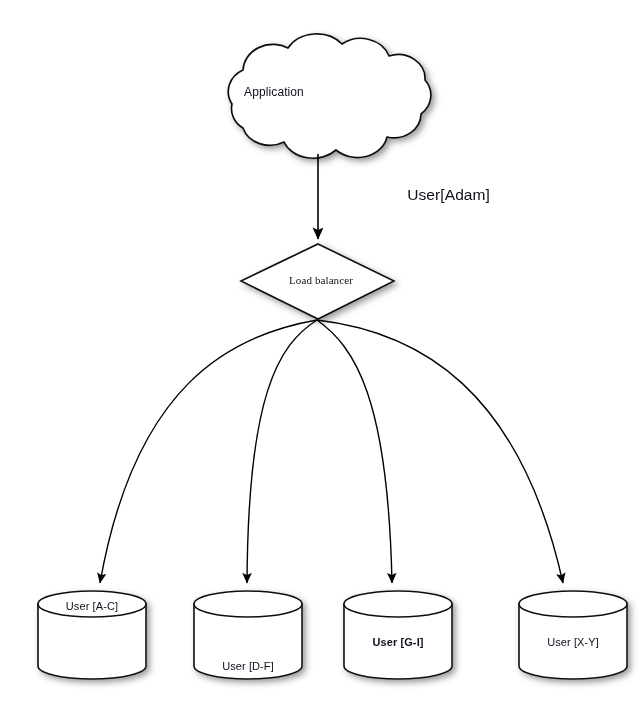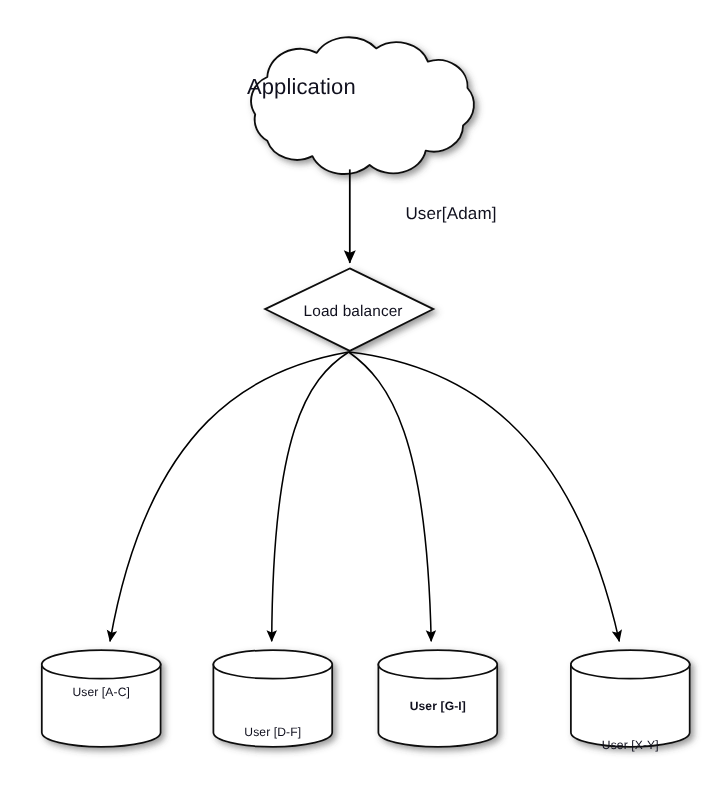--- a/index.html
+++ b/index.html
@@ -26,45 +26,46 @@
   .shape-label {
     position: absolute;
     text-align: center;
     white-space: nowrap;
     color: #10101e;
     pointer-events: none;
     letter-spacing: 0.1px;
   }
   #label-application {
     left: 0;
-    top: 68px;
+    top: 85px;
     width: 548px;
-    font-size: 20px;
+    font-size: 12px;
   }
   #label-loadbalancer {
     left: 0;
     top: 274px;
     width: 642px;
-    font-size: 14px;
+    font-size: 11px;
+    font-family: Liberation Serif, serif;
   }
   #label-user-adam {
     left: 330px;
     top: 186px;
     font-size: 15.5px;
-    text-align: center;
+    text-align: right;
     width: 160px;
   }
   .db-label {
     font-size: 11px;
     width: 140px;
   }
-  #label-db-0 { left: 22px;  top: 624px; }
+  #label-db-0 { left: 22px;  top: 600px; }
   #label-db-1 { left: 178px; top: 636px; margin-top: 24px; }
   #label-db-2 { left: 328px; top: 636px; font-weight: bold; }
-  #label-db-3 { left: 503px; top: 672px; }
+  #label-db-3 { left: 503px; top: 636px; }
 </style>
 </head>
 <body>
 
 <svg id="diagram-canvas" viewBox="0 0 642 728" xmlns="http://www.w3.org/2000/svg">
   <defs>
     <filter id="soft-shadow" x="-30%" y="-30%" width="170%" height="170%">
       <feDropShadow dx="3" dy="3" stdDeviation="3" flood-color="#4a4a4a" flood-opacity="0.55"></feDropShadow>
     </filter>
     <marker id="arrowhead" markerWidth="9" markerHeight="9" refX="7.2" refY="3.4" orient="auto" markerUnits="strokeWidth">

